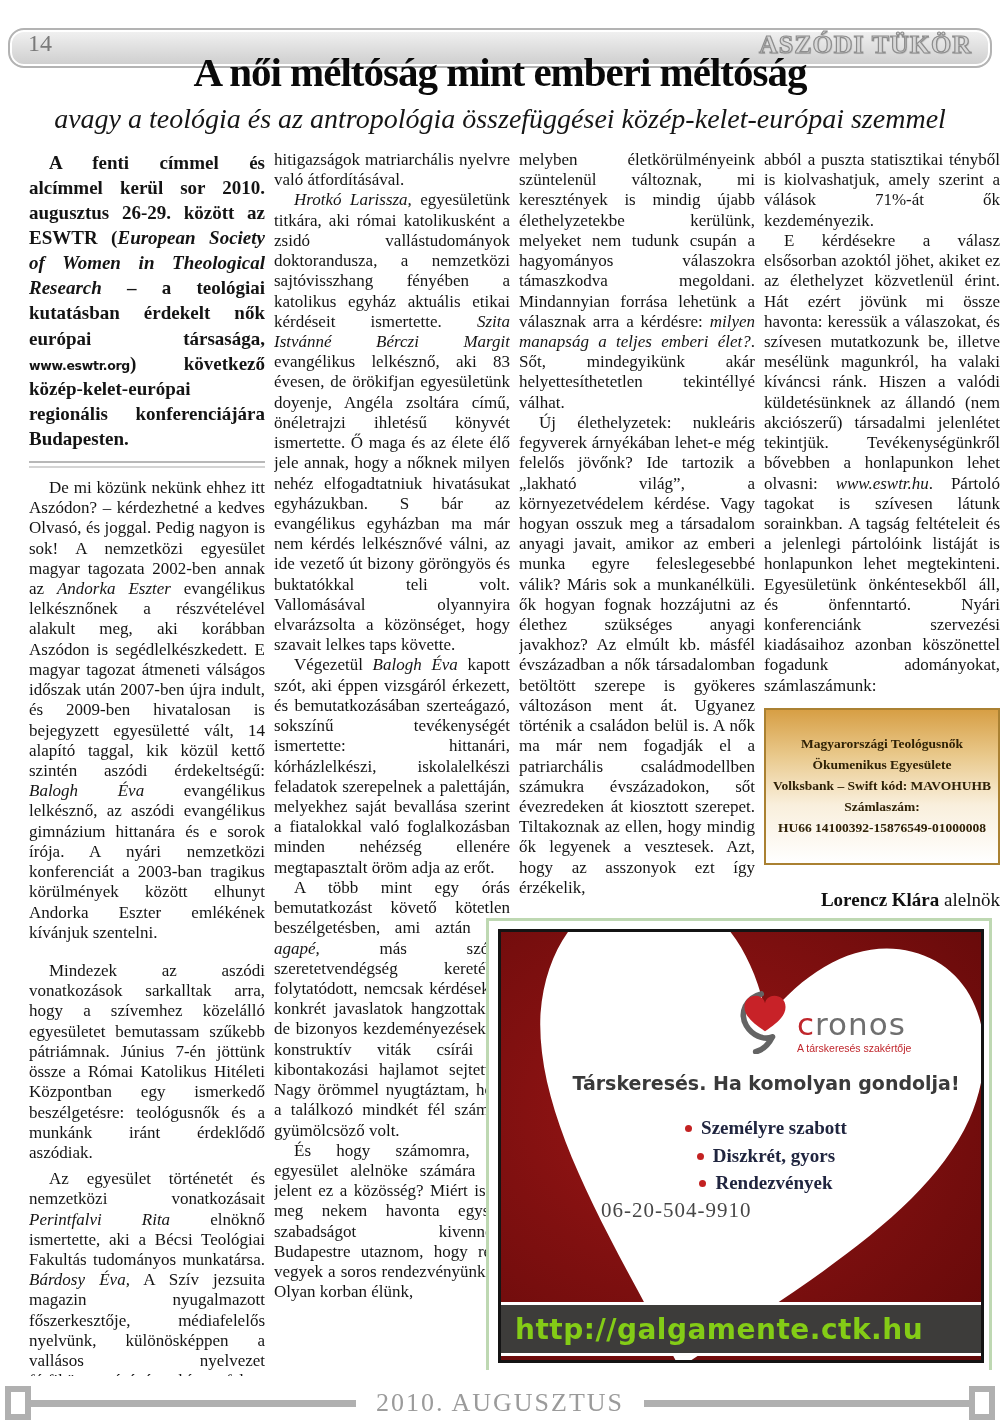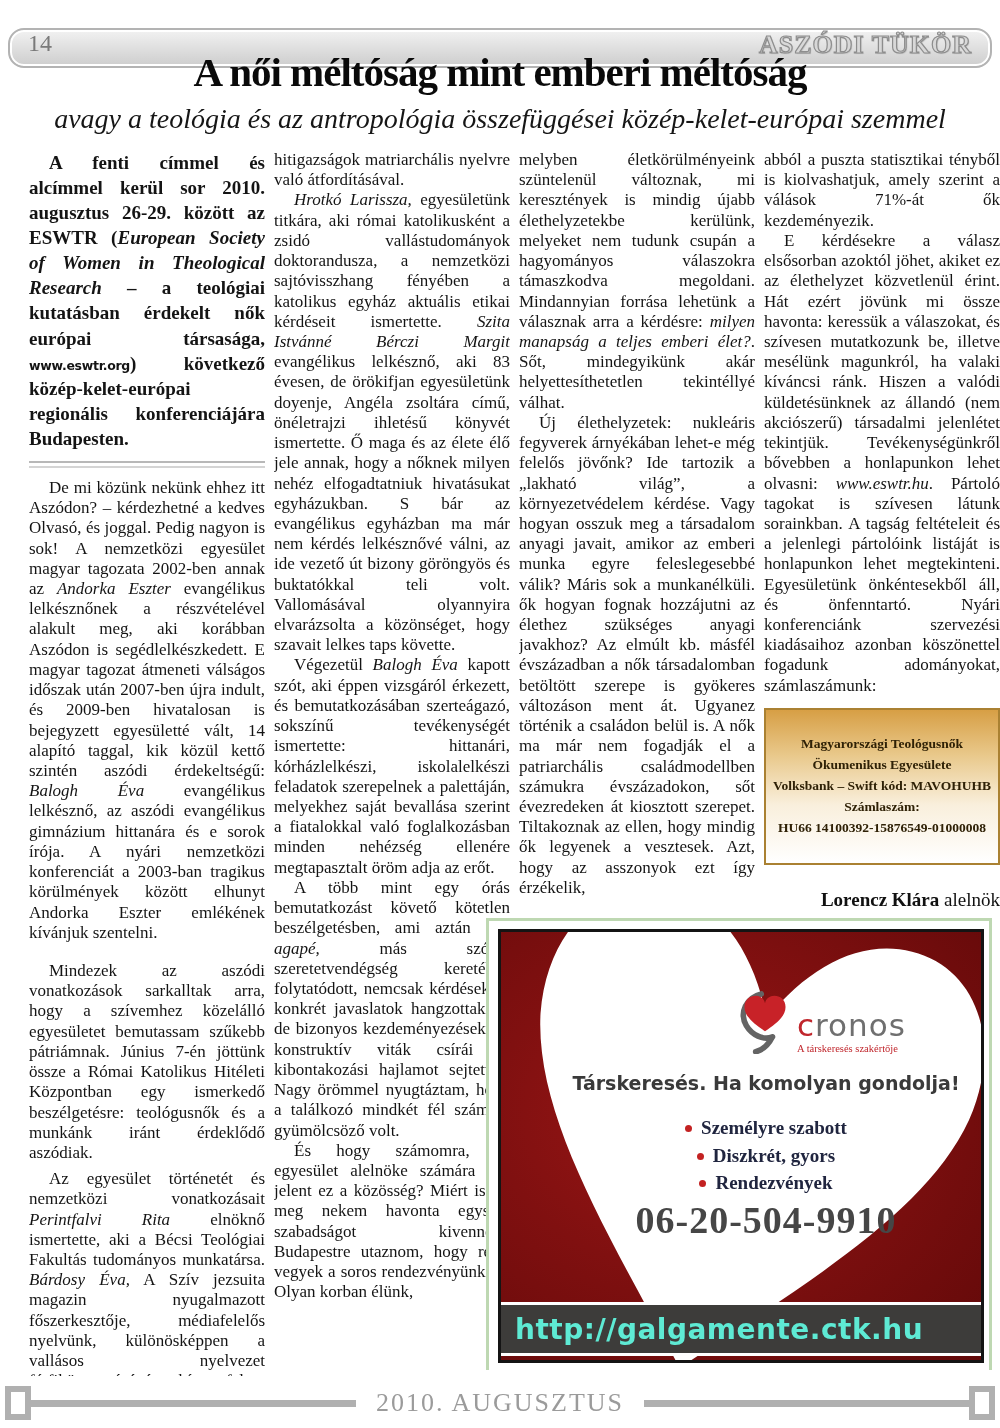--- a/index.html
+++ b/index.html
@@ -50,34 +50,34 @@
   .ad-box{position:relative;width:100%;height:434px;border:3px solid #141414;box-sizing:border-box;
           overflow:hidden;
           background:radial-gradient(ellipse at 38% 42%,#9c1616 0%,#801010 45%,#620909 100%);}
   .big-heart{position:absolute;left:-5px;top:-45px;width:480px;height:510px;transform:rotate(14deg);}
   .ad-logo{position:absolute;left:236px;top:56px;display:flex;align-items:flex-end;}
   .logo-heart{width:56px;height:66px;flex:0 0 auto;}
   .ad-logo-textwrap{margin-left:4px;margin-top:10px;}
   .ad-logo-text{font-family:"DejaVu Sans",sans-serif;font-size:31px;color:#6f6f6f;
                 letter-spacing:1px;line-height:1;}
   .ad-logo-text::first-letter{color:#c0262c;}
-  .ad-logo-tagline{font-family:Liberation Serif, serif;font-size:10.5px;color:#c0262c;margin-top:2px;}
+  .ad-logo-tagline{font-family:Liberation Sans, sans-serif;font-size:10.5px;color:#c0262c;margin-top:2px;}
   .ad-headline{position:absolute;left:70px;top:140px;width:390px;text-align:center;
                font-family:"DejaVu Sans",sans-serif;font-size:19px;font-weight:700;color:#3a3a3a;}
   .ad-bullets{position:absolute;left:110px;top:182px;width:310px;margin:0;padding:0;
               list-style:none;text-align:center;}
   .ad-bullets li{font-size:19px;font-weight:700;color:#20253f;line-height:1.45;}
   .ad-bullets li::before{content:"";display:inline-block;width:7px;height:7px;border-radius:50%;
                          background:#c32222;margin-right:9px;vertical-align:2px;}
-  .ad-phone{position:absolute;left:100px;top:266px;width:330px;text-align:center;
-            font-size:38px;font-weight:700;color:#464646;letter-spacing:1px;}
+  .ad-phone{position:absolute;left:100px;top:266px;width:330px;
+            font-size:21px;font-weight:400;color:#464646;letter-spacing:1px;}
   .ad-urlbar{position:absolute;left:0;right:0;bottom:4px;height:48px;background:#3d3c3a;
              border-top:3px solid #fff;border-bottom:3px solid #fff;display:flex;
              align-items:center;padding-left:14px;box-sizing:content-box;}
-  .ad-url{font-family:"DejaVu Sans",sans-serif;font-size:28px;font-weight:700;color:#5eead4;
+  .ad-url{font-family:"DejaVu Sans",sans-serif;font-size:28px;font-weight:700;color:#84cc16;
           letter-spacing:0.5px;}
 
   
   .footer{position:absolute;left:0;right:0;top:1384px;height:38px;display:flex;
           align-items:center;padding:0 5px;box-sizing:border-box;}
   .cap{width:14px;height:22px;border:6px solid #b0b0b0;background:#fff;flex:0 0 auto;}
   .rule{flex:1;height:7px;background:#b0b0b0;}
   .footer-text{font-size:26px;color:#9b9b9b;letter-spacing:2px;margin:0 20px;white-space:nowrap;}
 </style>
 </head>

